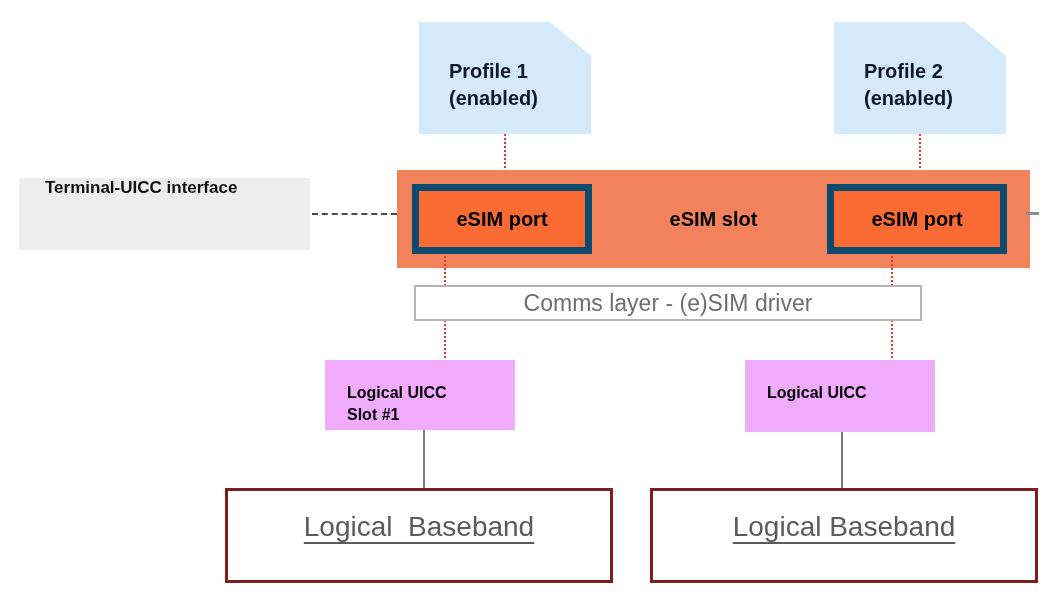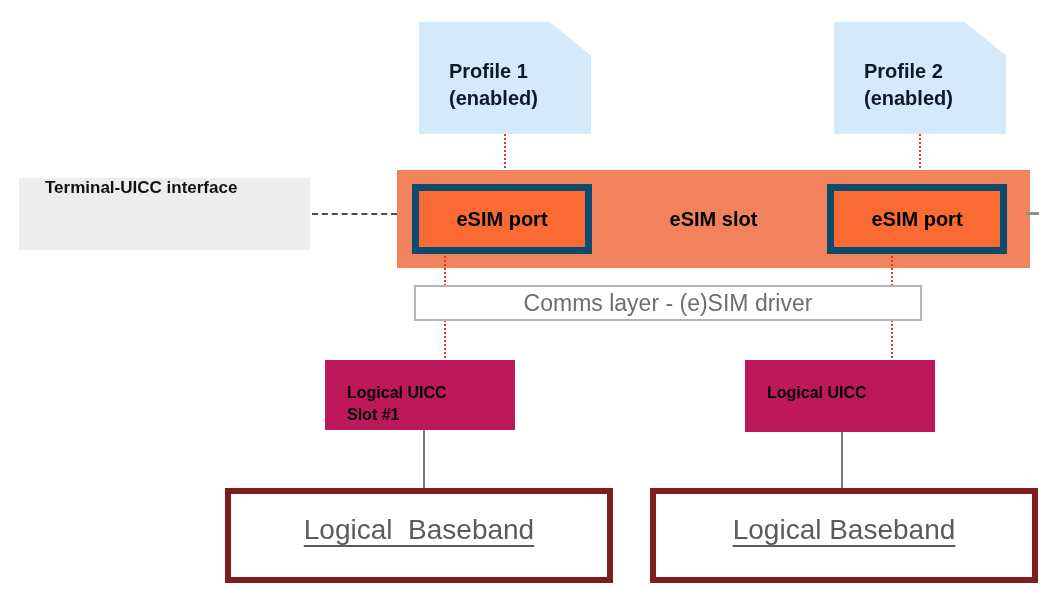--- a/index.html
+++ b/index.html
@@ -73,32 +73,32 @@
     color: #6E6E6E;
     font-size: 23px;
     font-weight: normal;
     display: flex;
     align-items: center;
     justify-content: center;
   }
 
   
   .uicc {
-    background: #be185d;
+    background: #f0abfc;
     color: #000000;
     font-size: 16px;
     font-weight: bold;
     line-height: 1.35;
     padding: 22px 0 0 22px;
   }
 
   
   .baseband {
     background: #ffffff;
-    border: 6px solid #7f1d1d;
+    border: 3px solid #7f1d1d;
     display: flex;
     align-items: flex-start;
     justify-content: center;
     padding-top: 20px;
   }
   .baseband-title {
     font-size: 28px;
     font-weight: normal;
     color: #5B5B5B;
     text-decoration: underline;

